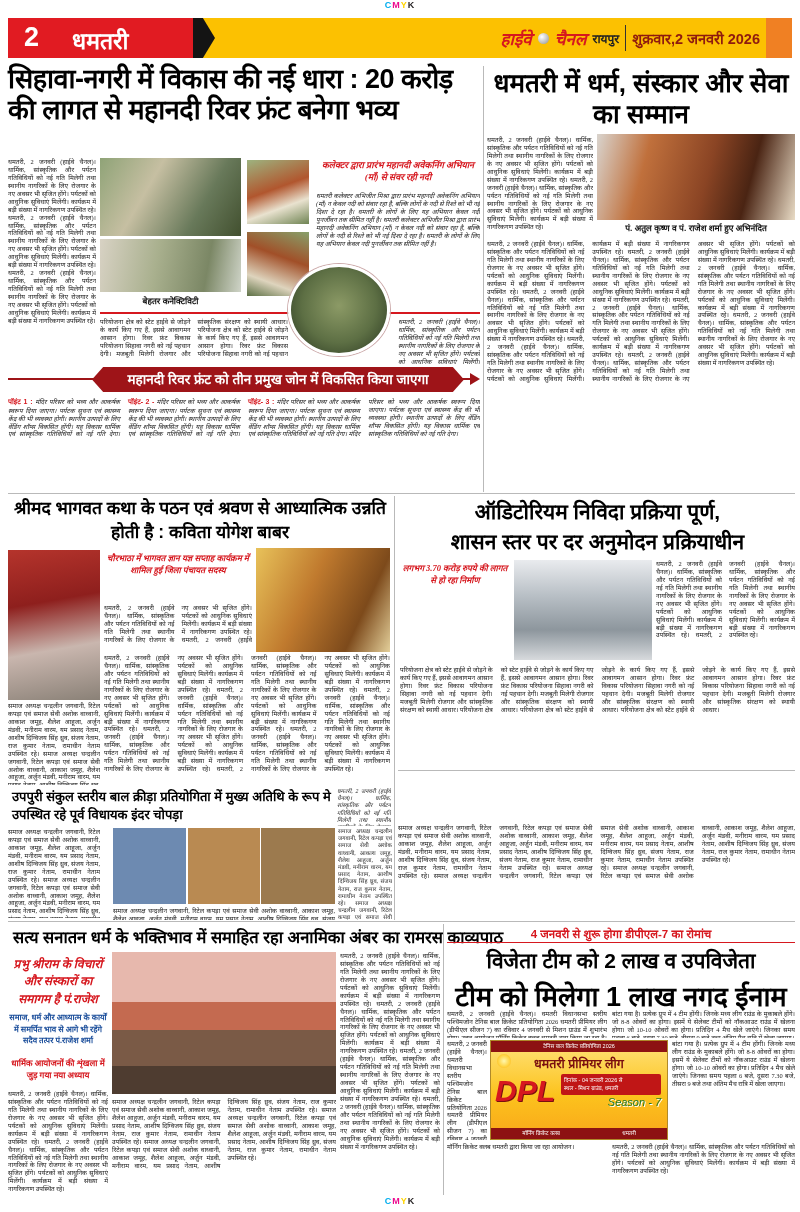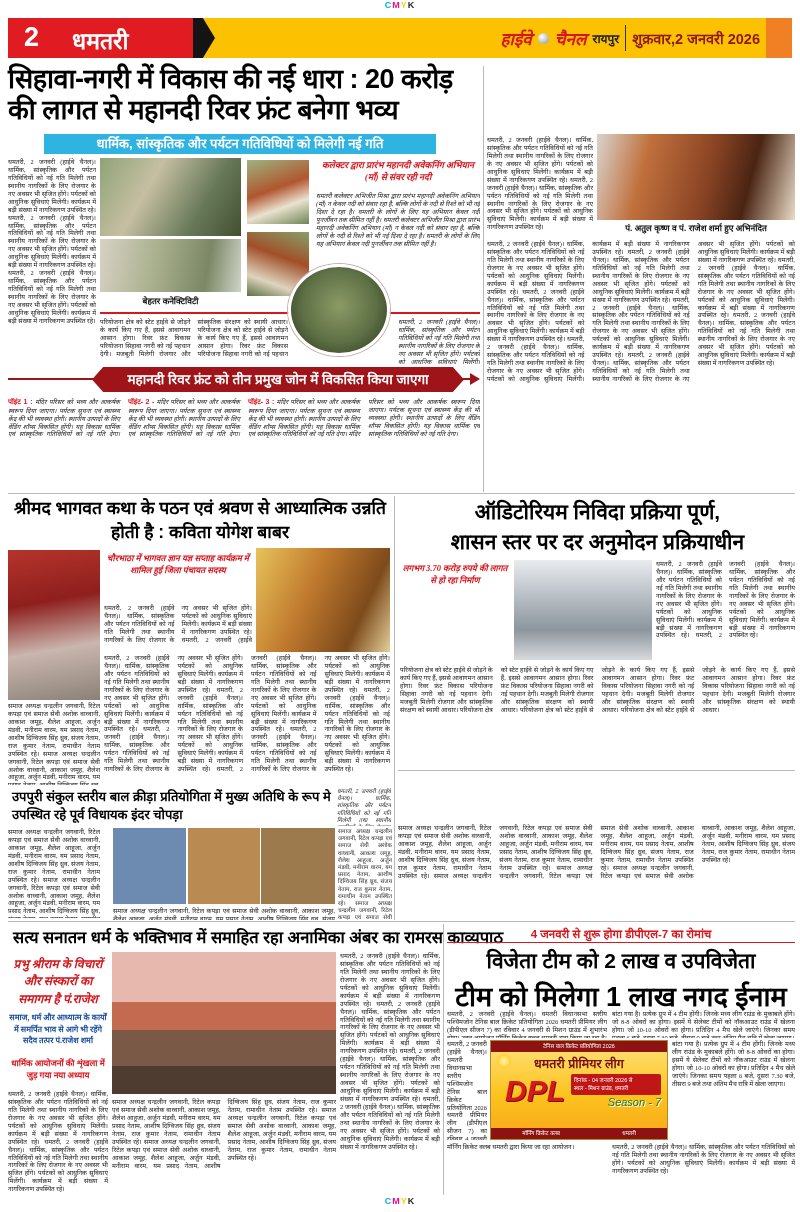--- a/index.html
+++ b/index.html
@@ -40,21 +40,20 @@
   <div class="abs" style="left:430px;top:18px;width:330px;height:40px;display:flex;align-items:center;justify-content:flex-end;gap:6px">
     <span style="font-size:17px;font-weight:bold;font-style:italic;color:#d6181f">हाईवे</span>
     <span style="width:11px;height:11px;border-radius:50%;background:radial-gradient(circle at 35% 35%,#fff,#bdbdbd 60%,#8d8d8d)"></span>
     <span style="font-size:17px;font-weight:bold;font-style:italic;color:#d6181f">चैनल</span>
     <span style="font-size:12px;font-weight:bold;color:#222">रायपुर</span>
     <span style="width:1px;height:26px;background:#333"></span>
     <span style="font-size:14.5px;font-weight:bold;color:#8e1a0f">शुक्रवार,2 जनवरी 2026</span>
   </div>
 
   <div class="abs hl" style="left:8px;top:64px;width:474px;height:66px;font-size:27px;line-height:1.16;letter-spacing:-.5px">सिहावा-नगरी में विकास की नई धारा : 20 करोड़ की लागत से महानदी रिवर फ्रंट बनेगा भव्य</div>
-  <div class="abs" style="left:44px;top:134px;width:392px;height:20px;background:#2fb3e3;color:#fff;font-weight:bold;font-size:13px;text-align:center;line-height:20px;overflow:hidden">धार्मिक, सांस्कृतिक और पर्यटन गतिविधियों को मिलेगी नई गति</div>
 
   <div class="abs body-txt" style="left:8px;top:158px;width:88px;height:206px">धमतरी, 2 जनवरी (हाईवे चैनल)। धार्मिक, सांस्कृतिक और पर्यटन गतिविधियों को नई गति मिलेगी तथा स्थानीय नागरिकों के लिए रोजगार के नए अवसर भी सृजित होंगे। पर्यटकों को आधुनिक सुविधाएं मिलेंगी। कार्यक्रम में बड़ी संख्या में नागरिकगण उपस्थित रहे। धमतरी, 2 जनवरी (हाईवे चैनल)। धार्मिक, सांस्कृतिक और पर्यटन गतिविधियों को नई गति मिलेगी तथा स्थानीय नागरिकों के लिए रोजगार के नए अवसर भी सृजित होंगे। पर्यटकों को आधुनिक सुविधाएं मिलेंगी। कार्यक्रम में बड़ी संख्या में नागरिकगण उपस्थित रहे। धमतरी, 2 जनवरी (हाईवे चैनल)। धार्मिक, सांस्कृतिक और पर्यटन गतिविधियों को नई गति मिलेगी तथा स्थानीय नागरिकों के लिए रोजगार के नए अवसर भी सृजित होंगे। पर्यटकों को आधुनिक सुविधाएं मिलेंगी। कार्यक्रम में बड़ी संख्या में नागरिकगण उपस्थित रहे।</div>
 
   <div class="abs photo" style="left:100px;top:158px;width:141px;height:78px;background:linear-gradient(120deg,#8fa377,#c6bfa2 35%,#68795a 70%,#42502f)"></div>
   <div class="abs photo" style="left:100px;top:239px;width:141px;height:53px;background:linear-gradient(100deg,#d8d2c4,#a9b08e 40%,#7b8765 75%,#cfd4c8)"></div>
   <div class="abs cap" style="left:100px;top:295px;width:141px;height:13px">बेहतर कनेक्टिविटी</div>
 
   <div class="abs photo" style="left:245px;top:158px;width:66px;height:68px;border:2px solid #fff;background:linear-gradient(160deg,#9db37f,#b1562e 45%,#e9e2cf 70%,#6f8453)"></div>
   <div class="abs photo" style="left:245px;top:230px;width:66px;height:68px;border:2px solid #fff;background:linear-gradient(200deg,#87a06a,#a14f28 40%,#ded4bd 75%,#5c7045)"></div>
 
@@ -74,20 +73,21 @@
   <div class="abs body-txt it c4" style="left:8px;top:398px;width:472px;height:93px">
     <span class="redtxt" style="font-style:normal;font-weight:bold;font-family:'Liberation Sans',sans-serif;font-size:7px">पॉइंट 1 :</span>
     <span>मंदिर परिसर को भव्य और आकर्षक स्वरूप दिया जाएगा। पर्यटक सूचना एवं स्वास्थ्य केंद्र की भी व्यवस्था होगी। स्थानीय उत्पादों के लिए वेंडिंग शॉप्स विकसित होंगी। यह विकास धार्मिक एवं सांस्कृतिक गतिविधियों को नई गति देगा।</span>
     <span class="redtxt" style="font-style:normal;font-weight:bold;font-family:'Liberation Sans',sans-serif;font-size:7px">पॉइंट- 2 -</span>
     <span>मंदिर परिसर को भव्य और आकर्षक स्वरूप दिया जाएगा। पर्यटक सूचना एवं स्वास्थ्य केंद्र की भी व्यवस्था होगी। स्थानीय उत्पादों के लिए वेंडिंग शॉप्स विकसित होंगी। यह विकास धार्मिक एवं सांस्कृतिक गतिविधियों को नई गति देगा।</span>
     <span class="redtxt" style="font-style:normal;font-weight:bold;font-family:'Liberation Sans',sans-serif;font-size:7px">पॉइंट- 3 :</span>
     <span>मंदिर परिसर को भव्य और आकर्षक स्वरूप दिया जाएगा। पर्यटक सूचना एवं स्वास्थ्य केंद्र की भी व्यवस्था होगी। स्थानीय उत्पादों के लिए वेंडिंग शॉप्स विकसित होंगी। यह विकास धार्मिक एवं सांस्कृतिक गतिविधियों को नई गति देगा। मंदिर परिसर को भव्य और आकर्षक स्वरूप दिया जाएगा। पर्यटक सूचना एवं स्वास्थ्य केंद्र की भी व्यवस्था होगी। स्थानीय उत्पादों के लिए वेंडिंग शॉप्स विकसित होंगी। यह विकास धार्मिक एवं सांस्कृतिक गतिविधियों को नई गति देगा।</span>
   </div>
 
   <div class="abs vline" style="left:483px;top:66px;height:426px"></div>
+  <div class="abs hl center" style="left:487px;top:68px;width:308px;height:62px;font-size:26px;line-height:1.18">धमतरी में धर्म, संस्कार और सेवा का सम्मान</div>
   <div class="abs body-txt" style="left:487px;top:136px;width:106px;height:98px">धमतरी, 2 जनवरी (हाईवे चैनल)। धार्मिक, सांस्कृतिक और पर्यटन गतिविधियों को नई गति मिलेगी तथा स्थानीय नागरिकों के लिए रोजगार के नए अवसर भी सृजित होंगे। पर्यटकों को आधुनिक सुविधाएं मिलेंगी। कार्यक्रम में बड़ी संख्या में नागरिकगण उपस्थित रहे। धमतरी, 2 जनवरी (हाईवे चैनल)। धार्मिक, सांस्कृतिक और पर्यटन गतिविधियों को नई गति मिलेगी तथा स्थानीय नागरिकों के लिए रोजगार के नए अवसर भी सृजित होंगे। पर्यटकों को आधुनिक सुविधाएं मिलेंगी। कार्यक्रम में बड़ी संख्या में नागरिकगण उपस्थित रहे।</div>
   <div class="abs photo" style="left:597px;top:134px;width:198px;height:86px;background:linear-gradient(105deg,#d9d4ce,#c0703c 25%,#8a4424 55%,#4a2413 75%,#e9dcc6)"></div>
   <div class="abs cap" style="left:597px;top:222px;width:198px;height:13px">पं. अतुल कृष्ण व पं. राजेश शर्मा हुए अभिनंदित</div>
   <div class="abs body-txt c3" style="left:487px;top:240px;width:308px;height:250px">धमतरी, 2 जनवरी (हाईवे चैनल)। धार्मिक, सांस्कृतिक और पर्यटन गतिविधियों को नई गति मिलेगी तथा स्थानीय नागरिकों के लिए रोजगार के नए अवसर भी सृजित होंगे। पर्यटकों को आधुनिक सुविधाएं मिलेंगी। कार्यक्रम में बड़ी संख्या में नागरिकगण उपस्थित रहे। धमतरी, 2 जनवरी (हाईवे चैनल)। धार्मिक, सांस्कृतिक और पर्यटन गतिविधियों को नई गति मिलेगी तथा स्थानीय नागरिकों के लिए रोजगार के नए अवसर भी सृजित होंगे। पर्यटकों को आधुनिक सुविधाएं मिलेंगी। कार्यक्रम में बड़ी संख्या में नागरिकगण उपस्थित रहे। धमतरी, 2 जनवरी (हाईवे चैनल)। धार्मिक, सांस्कृतिक और पर्यटन गतिविधियों को नई गति मिलेगी तथा स्थानीय नागरिकों के लिए रोजगार के नए अवसर भी सृजित होंगे। पर्यटकों को आधुनिक सुविधाएं मिलेंगी। कार्यक्रम में बड़ी संख्या में नागरिकगण उपस्थित रहे। धमतरी, 2 जनवरी (हाईवे चैनल)। धार्मिक, सांस्कृतिक और पर्यटन गतिविधियों को नई गति मिलेगी तथा स्थानीय नागरिकों के लिए रोजगार के नए अवसर भी सृजित होंगे। पर्यटकों को आधुनिक सुविधाएं मिलेंगी। कार्यक्रम में बड़ी संख्या में नागरिकगण उपस्थित रहे। धमतरी, 2 जनवरी (हाईवे चैनल)। धार्मिक, सांस्कृतिक और पर्यटन गतिविधियों को नई गति मिलेगी तथा स्थानीय नागरिकों के लिए रोजगार के नए अवसर भी सृजित होंगे। पर्यटकों को आधुनिक सुविधाएं मिलेंगी। कार्यक्रम में बड़ी संख्या में नागरिकगण उपस्थित रहे। धमतरी, 2 जनवरी (हाईवे चैनल)। धार्मिक, सांस्कृतिक और पर्यटन गतिविधियों को नई गति मिलेगी तथा स्थानीय नागरिकों के लिए रोजगार के नए अवसर भी सृजित होंगे। पर्यटकों को आधुनिक सुविधाएं मिलेंगी। कार्यक्रम में बड़ी संख्या में नागरिकगण उपस्थित रहे। धमतरी, 2 जनवरी (हाईवे चैनल)। धार्मिक, सांस्कृतिक और पर्यटन गतिविधियों को नई गति मिलेगी तथा स्थानीय नागरिकों के लिए रोजगार के नए अवसर भी सृजित होंगे। पर्यटकों को आधुनिक सुविधाएं मिलेंगी। कार्यक्रम में बड़ी संख्या में नागरिकगण उपस्थित रहे। धमतरी, 2 जनवरी (हाईवे चैनल)। धार्मिक, सांस्कृतिक और पर्यटन गतिविधियों को नई गति मिलेगी तथा स्थानीय नागरिकों के लिए रोजगार के नए अवसर भी सृजित होंगे। पर्यटकों को आधुनिक सुविधाएं मिलेंगी। कार्यक्रम में बड़ी संख्या में नागरिकगण उपस्थित रहे।</div>
 
   <div class="abs hline" style="left:8px;top:493px;width:787px"></div>
 
   <div class="abs hl center" style="left:10px;top:497px;width:380px;height:48px;font-size:17.5px;line-height:1.35">श्रीमद भागवत कथा के पठन एवं श्रवण से आध्यात्मिक उन्नति होती है : कविता योगेश बाबर</div>
   <div class="abs photo" style="left:8px;top:550px;width:92px;height:150px;background:linear-gradient(170deg,#b5342c,#8e1f1d 35%,#c9b6ae 65%,#8a8177)"></div>
   <div class="abs kick redtxt" style="left:104px;top:552px;width:148px;height:48px;font-size:8.5px;line-height:1.45">चौरभाठा में भागवत ज्ञान यज्ञ सप्ताह कार्यक्रम में शामिल हुई जिला पंचायत सदस्य</div>
@@ -133,21 +133,21 @@
 
   <div class="abs body-txt" style="left:447px;top:1010px;width:160px;height:28px">धमतरी, 2 जनवरी (हाईवे चैनल)। धमतरी विधानसभा स्तरीय पश्चिमजोन टेनिस बाल क्रिकेट प्रतियोगिता 2026 धमतरी प्रीमियर लीग (डीपीएल सीजन 7) का रविवार 4 जनवरी से मिशन ग्राउंड में शुभारंभ होगा। उक्त आयोजन मॉर्निंग क्रिकेट क्लब धमतरी द्वारा किया जा रहा है। प्रतियोगिता में विजेता टीम को 2 लाख रूपये नगद एवं विनर ट्रॉफी तथा उपविजेता को 1 लाख रूपये नगद एवं रनरअप ट्रॉफी प्रदान की जाएगी।</div>
   <div class="abs body-txt" style="left:612px;top:1010px;width:183px;height:28px">बांटा गया है। प्रत्येक ग्रुप में 4 टीम होंगी। जिनके मध्य लीग राउंड के मुकाबले होंगे। जो 8-8 ओवरों का होगा। इसमें ये सेलेक्ट टीमों को नॉकआउट राउंड में खेलना होगा। जो 10-10 ओवरों का होगा। प्रतिदिन 4 मैच खेले जाएंगे। जिनका समय पहला 6 बजे, दूसरा 7.30 बजे, तीसरा 9 बजे तथा अंतिम मैच रात्रि में खेला जाएगा।</div>
   <div class="abs body-txt" style="left:447px;top:1040px;width:40px;height:100px">धमतरी, 2 जनवरी (हाईवे चैनल)। धमतरी विधानसभा स्तरीय पश्चिमजोन टेनिस बाल क्रिकेट प्रतियोगिता 2026 धमतरी प्रीमियर लीग (डीपीएल सीजन 7) का रविवार 4 जनवरी से मिशन ग्राउंड में शुभारंभ होगा। उक्त आयोजन मॉर्निंग क्रिकेट क्लब धमतरी द्वारा किया जा रहा है। प्रतियोगिता में विजेता टीम को 2 लाख रूपये नगद एवं विनर ट्रॉफी तथा उपविजेता को 1 लाख रूपये नगद एवं रनरअप ट्रॉफी प्रदान की जाएगी।</div>
   <div class="abs body-txt" style="left:672px;top:1040px;width:123px;height:100px">बांटा गया है। प्रत्येक ग्रुप में 4 टीम होंगी। जिनके मध्य लीग राउंड के मुकाबले होंगे। जो 8-8 ओवरों का होगा। इसमें ये सेलेक्ट टीमों को नॉकआउट राउंड में खेलना होगा। जो 10-10 ओवरों का होगा। प्रतिदिन 4 मैच खेले जाएंगे। जिनका समय पहला 6 बजे, दूसरा 7.30 बजे, तीसरा 9 बजे तथा अंतिम मैच रात्रि में खेला जाएगा।</div>
 
   <div class="abs" style="left:490px;top:1040px;width:178px;height:100px;border:1px solid #b0892a;background:linear-gradient(180deg,#ffe27a,#fcc31d 55%,#f9a61a);z-index:2">
     <div style="height:11px;background:#8d1212;color:#fff;font-size:5.5px;text-align:center;line-height:11px;overflow:hidden">टेनिस बाल क्रिकेट प्रतियोगिता 2026</div>
     <div style="position:absolute;left:6px;top:13px;width:14px;height:14px;border-radius:50%;background:radial-gradient(circle,#fff7ae,#ffd23e 60%,#f9a61a)"></div>
     <div style="text-align:center;font-size:12.5px;font-weight:bold;color:#7a0f0f;margin-top:3px">धमतरी प्रीमियर लीग</div>
-    <div style="display:flex;align-items:center;padding:2px 6px 0 14px;gap:6px">
+    <div style="display:flex;align-items:center;padding:2px 6px 0 4px;gap:6px">
       <div style="font-size:30px;font-weight:bold;font-style:italic;color:#d6181f;text-shadow:1px 1px 0 #7a0f0f;line-height:1">DPL</div>
       <div style="flex:1">
         <div style="background:#c01616;color:#fff;font-size:5.5px;line-height:1.5;padding:2px 3px;border-radius:2px">
           <div>दिनांक - 04 जनवरी 2026 से</div>
           <div>स्थल - मिशन ग्राउंड, धमतरी</div>
         </div>
         <div style="font-size:11px;font-weight:normal;font-style:italic;color:#1f7a2a;text-shadow:1px 1px 0 #fff;text-align:right;margin-top:1px">Season - 7</div>
       </div>
     </div>
     <div style="position:absolute;left:0;bottom:0;width:100%;height:11px;background:#8d1212;color:#fff;font-size:5.5px;line-height:11px;display:flex;justify-content:space-around;overflow:hidden">

